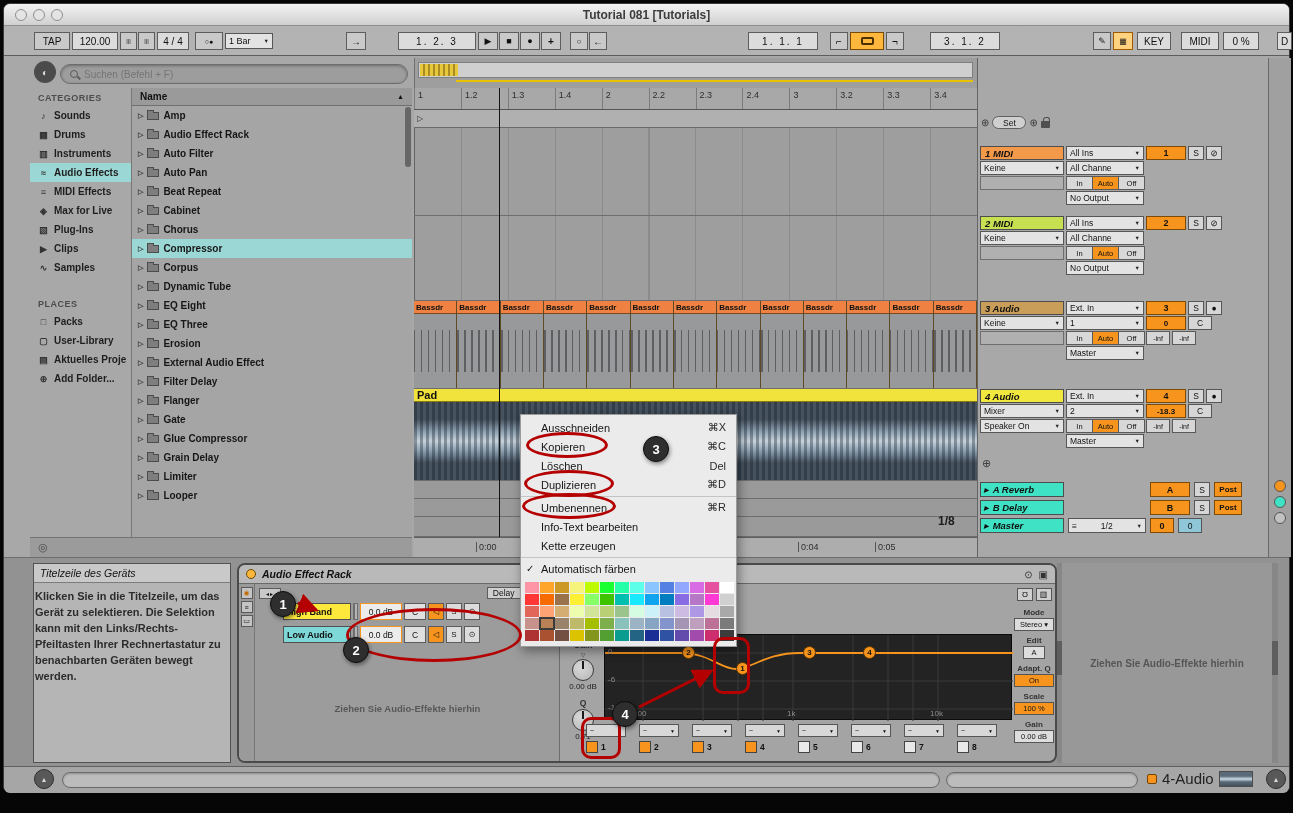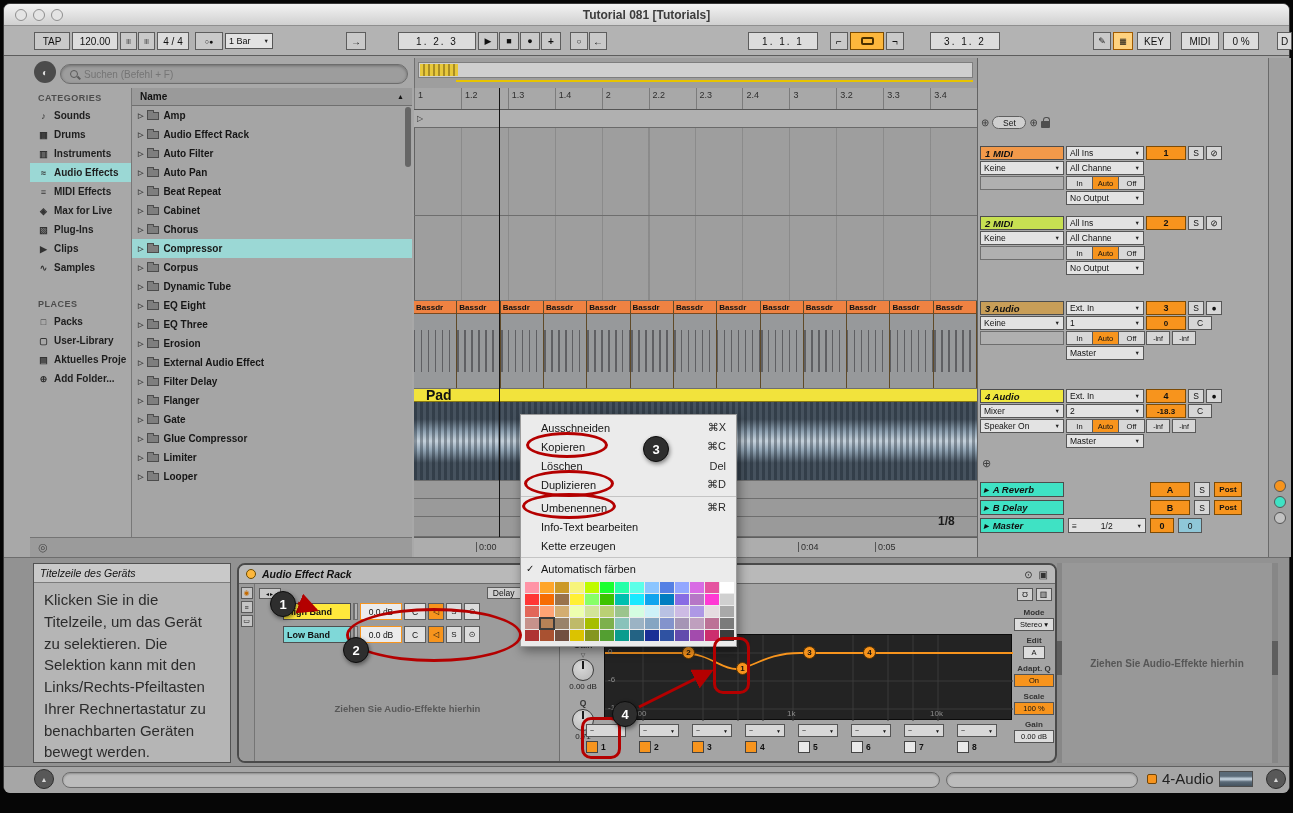--- a/index.html
+++ b/index.html
@@ -48,21 +48,21 @@
 .ruler{left:414px;top:88px;width:563px;height:22px;background:#a8a8a8;border-bottom:1px solid #555;display:flex}
 .rtick{flex:1;font-size:9px;color:#2e2e2e;border-left:1px solid #7c7c7c;padding:2px 0 0 3px}
 .markrow{left:414px;top:110px;width:563px;height:18px;background:#b0b0b0;border-bottom:1px solid #6a6a6a;display:flex;align-items:center;padding-left:3px;font-size:8px;color:#333}
 .lane{left:414px;width:563px;border-bottom:1px solid #6e6e6e;background:repeating-linear-gradient(90deg,rgba(30,30,30,.15) 0 1px,transparent 1px 46.9px)}
 .clips{display:flex;height:100%}
 .clip{flex:1;display:flex;flex-direction:column;border-right:1px solid #5f4a28;overflow:hidden;min-width:0}
 .clip-title{height:13px;background:#ef8242;border-bottom:1px solid #7a4a20;font-size:8px;font-weight:bold;line-height:13px;padding-left:2px;white-space:nowrap;overflow:hidden}
 .clip-body{flex:1;background:#97999b;position:relative}
 .clip-body::before{content:"";position:absolute;left:0;top:22%;width:100%;height:56%;background:repeating-linear-gradient(90deg,#4c4c50 0 1.5px,transparent 1.5px 7px);opacity:.75}
 .padclip{display:flex;flex-direction:column;height:100%}
-.pad-title{height:13px;background:#f2e33c;border-bottom:1px solid #8a7a10;font-size:14px;font-weight:bold;line-height:13px;padding-left:12px}
+.pad-title{height:13px;background:#f2e33c;border-bottom:1px solid #8a7a10;font-size:11px;font-weight:bold;line-height:13px;padding-left:3px}
 .pad-body{flex:1;background:linear-gradient(180deg,#46525e 0 22%,#8fa2b2 38%,#c6d2dc 50%,#8fa2b2 62%,#46525e 78%,#46525e 100%)}
 .pad-body::after{content:"";display:block;height:100%;background:repeating-linear-gradient(90deg,rgba(15,25,35,.35) 0 3px,transparent 3px 6px)}
 .retlane{left:414px;width:563px;height:18px;background:#9a9a9a;border-bottom:1px solid #6e6e6e}
 .playhead{left:499px;top:88px;width:1px;height:449px;background:#141414}
 .gridlabel{left:938px;top:514px;font-size:12px;font-weight:bold;color:#1a1a1a}
 .timeruler{left:414px;top:537px;width:563px;height:20px;background:#adadad;border-top:1px solid #5f5f5f}
 .tlab{position:absolute;top:4px;font-size:9px;color:#2e2e2e;border-left:1px solid #555;padding-left:2px}
 
 .mix-bg{left:977px;top:58px;width:291px;height:499px;background:#a8a8a8;border-left:1px solid #636363}
 .setrow{left:981px;top:116px;display:flex;align-items:center;gap:3px}
@@ -83,21 +83,21 @@
 .ret-name{width:84px;background:#3fe2c4;border:1px solid #4d4d4d;font-style:italic;font-weight:bold;font-size:9.5px;display:flex;align-items:center;gap:4px;padding-left:3px}
 .ret-name::before{content:"▶";font-size:6px}
 .spacer78{width:78px}
 
 .rstrip{left:1268px;top:58px;width:23px;height:499px;background:#a0a0a0;border-left:1px solid #6a6a6a}
 .rsdot{position:absolute;left:5px;width:12px;height:12px;border-radius:50%;border:1px solid #555}
 
 .bottom-bg{left:4px;top:557px;width:1285px;height:209px;background:#929292;border-top:1px solid #6d6d6d}
 .infobox{left:33px;top:563px;width:198px;height:200px;background:#b5b5b5;border:1px solid #525252}
 .info-title{height:19px;background:#c9c9c9;border-bottom:1px solid #7c7c7c;font-size:10.5px;font-style:italic;font-weight:normal;display:flex;align-items:center;padding-left:6px}
-.info-body{padding:6px 10px;font-size:15px;font-weight:normal;color:#2c2c2c;line-height:1.45}
+.info-body{padding:6px 1px;font-size:11px;font-weight:bold;color:#2c2c2c;line-height:1.45}
 .rack{left:237px;top:563px;width:820px;height:200px;border:2px solid #4a4a4a;border-radius:8px;background:#a4a4a4;overflow:hidden}
 .rack-title{height:19px;background:#b9b9b9;border-bottom:1px solid #696969;display:flex;align-items:center;gap:6px;padding:0 7px}
 .devdot{width:10px;height:10px;border-radius:50%;border:1px solid #6a4a00;background:#fdb73c}
 .rack-title .tname{font-size:10.5px;font-style:italic;font-weight:bold}
 .rt-icons{margin-left:auto;display:flex;gap:6px;font-size:10px;color:#333}
 .rack-strip{position:absolute;left:0;top:19px;width:16px;height:179px;background:#9a9a9a;border-right:1px solid #757575;display:flex;flex-direction:column;align-items:center;gap:2px;padding-top:3px}
 .rs-btn{width:12px;height:12px;border:1px solid #5a5a5a;background:#c4c4c4;font-size:7px;display:flex;align-items:center;justify-content:center}
 .chainpanel{position:absolute;left:16px;top:19px;width:305px;height:179px;background:#9c9c9c;border-right:1px solid #6e6e6e}
 .cp-head{display:flex;align-items:center;gap:3px;padding:3px 6px 0 4px}
 .cp-nav{width:22px;height:11px;background:#c9c9c9;border:1px solid #5c5c5c;font-size:6px;display:flex;align-items:center;justify-content:center;letter-spacing:1px}
@@ -375,20 +375,24 @@
       <div class="bitem">
         <span class="folder"></span>
         <span>Gate</span>
       </div>
 
       <div class="bitem">
         <span class="folder"></span>
         <span>Glue Compressor</span>
       </div>
 
+      <div class="bitem">
+        <span class="folder"></span>
+        <span>Grain Delay</span>
+      </div>
 
       <div class="bitem">
         <span class="folder"></span>
         <span>Limiter</span>
       </div>
 
       <div class="bitem">
         <span class="folder"></span>
         <span>Looper</span>
       </div>
@@ -735,21 +739,21 @@
           <div class="ch-name">High Band</div>
           <div class="ch-grip"></div>
           <div class="ch-db">0.0 dB</div>
           <div class="ch-pan">C</div>
           <div class="ch-ico spk">◁</div>
           <div class="ch-ico">S</div>
           <div class="ch-ico">⊙</div>
         </div>
 
         <div class="chain-row lb">
-          <div class="ch-name">Low Band</div>
+          <div class="ch-name">Low Audio</div>
           <div class="ch-grip"></div>
           <div class="ch-db">0.0 dB</div>
           <div class="ch-pan">C</div>
           <div class="ch-ico spk">◁</div>
           <div class="ch-ico">S</div>
           <div class="ch-ico">⊙</div>
         </div>
       </div>
     <div class="ch-drop">Ziehen Sie Audio-Effekte hierhin</div>
   </div>

